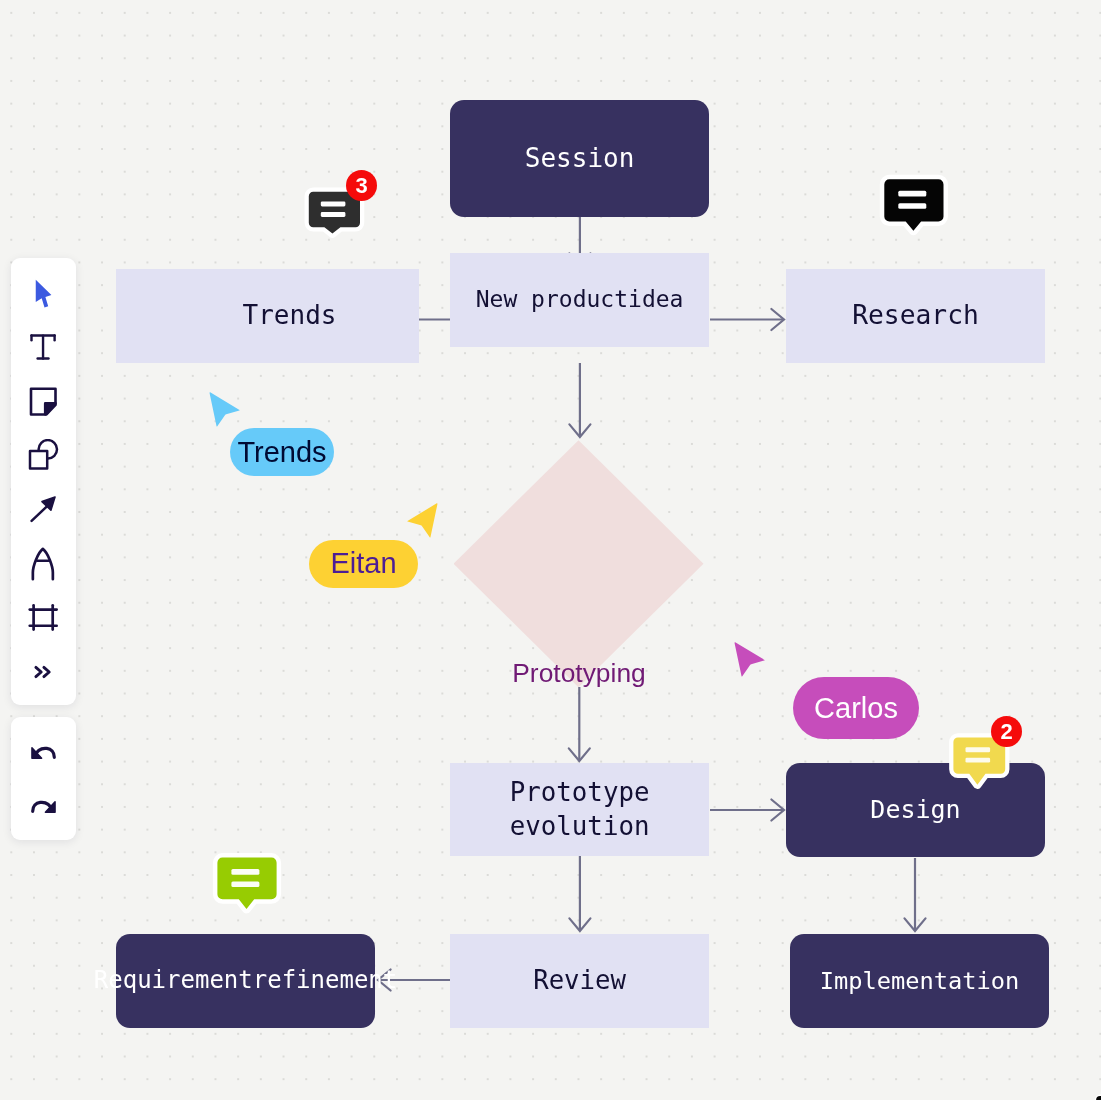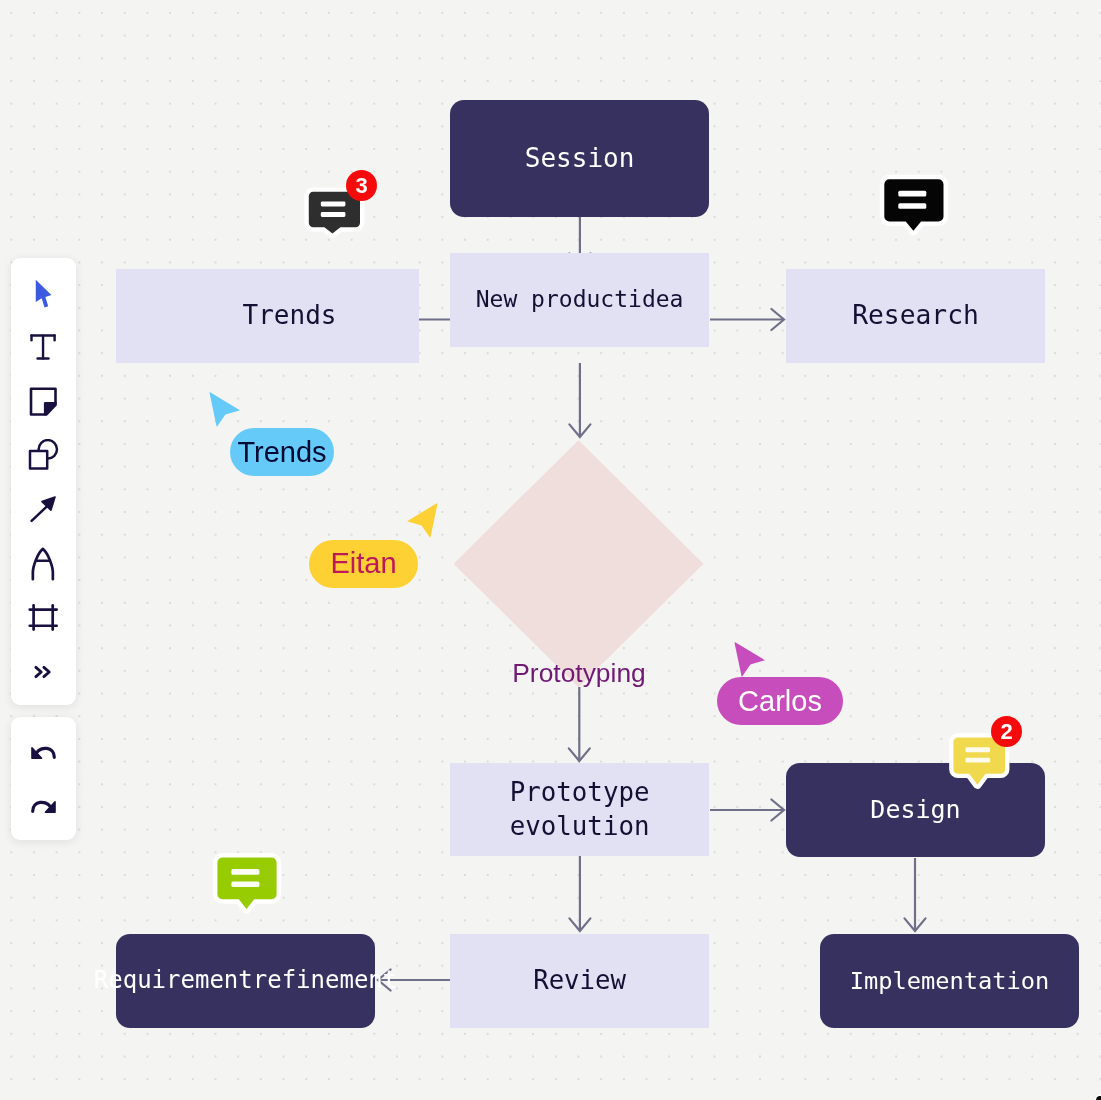--- a/index.html
+++ b/index.html
@@ -88,21 +88,21 @@
 
 <div class="node n-dark" style="left:116px;top:933.5px;width:259px;height:93.5px;flex-direction:row;font-size:24px;">
   <span>Requirement</span>
   <span>refinement</span>
 </div>
 
 <div class="node n-light" style="left:450.3px;top:933.5px;width:259.2px;height:93.5px;font-size:25.7px;align-items:center;">
   <span>Review</span>
 </div>
 
-<div class="node n-dark" style="left:820px;top:933.5px;width:259px;height:93.5px;font-size:23.7px;">
+<div class="node n-dark" style="left:790px;top:933.5px;width:259px;height:93.5px;font-size:23.7px;">
   <span>Implementation</span>
 </div>
 
 <div class="cmt" style="left:301px;top:184px;width:70px;height:60px;">
   <svg width="70" height="60" viewBox="0 0 70 60">
     <path class="cb" d="M12.2 7.8 h42.4 a4.4 4.4 0 0 1 4.4 4.4 v26.6 a4.4 4.4 0 0 1 -4.4 4.4 h-15.2 l-8.0 6.4 l-8.0 -6.4 h-11.2 a4.4 4.4 0 0 1 -4.4 -4.4 v-26.6 a4.4 4.4 0 0 1 4.4 -4.4 z" fill="none" stroke="#ffffff" stroke-width="8.5" stroke-linejoin="round"></path>
     <path d="M12.2 7.8 h42.4 a4.4 4.4 0 0 1 4.4 4.4 v26.6 a4.4 4.4 0 0 1 -4.4 4.4 h-15.2 l-8.0 6.4 l-8.0 -6.4 h-11.2 a4.4 4.4 0 0 1 -4.4 -4.4 v-26.6 a4.4 4.4 0 0 1 4.4 -4.4 z" fill="#2e2e2e"></path>
     <rect x="19.8" y="17.4" width="24.6" height="5.0" rx="1.3" fill="#ffffff"></rect>
     <rect x="19.8" y="28.1" width="24.6" height="4.8" rx="1.3" fill="#ffffff"></rect>
   </svg>
@@ -155,30 +155,30 @@
 </div>
 <div class="cursor-label" style="left:229.6px;top:428.4px;width:104px;height:48.3px;background:#66caf9;color:#000a33;">
   <span>Trends</span>
 </div>
 
 <div class="cursor-wrap" style="left:402px;top:499px;">
   <svg width="40" height="42" viewBox="0 0 40 42">
     <path d="M34.8 4.3 L5.5 21.9 Q5.1 22.2 5.6 22.4 L18.8 26.3 Q19.5 26.5 19.9 27.1 L27.7 38.2 Q28.3 39.0 28.5 38.0 L35.4 5.2 Q35.6 4.0 34.8 4.3 Z" fill="#fdd133"></path>
   </svg>
 </div>
-<div class="cursor-label" style="left:308.9px;top:539.5px;width:109px;height:47.6px;background:#fdd133;color:#be185d;">
+<div class="cursor-label" style="left:308.9px;top:539.5px;width:109px;height:47.6px;background:#fdd133;color:#4c1d95;">
   <span>Eitan</span>
 </div>
 
 <div class="cursor-wrap" style="left:730px;top:637.5px;">
   <svg width="40" height="42" viewBox="0 0 40 42">
     <path d="M5.2 4.3 L34.5 21.9 Q34.9 22.2 34.4 22.4 L21.2 26.3 Q20.5 26.5 20.1 27.1 L12.3 38.2 Q11.7 39.0 11.5 38.0 L4.6 5.2 Q4.4 4.0 5.2 4.3 Z" fill="#c64dbb"></path>
   </svg>
 </div>
-<div class="cursor-label" style="left:717px;top:677.2px;width:126px;height:48px;background:#c64dbb;color:#ffffff;">
+<div class="cursor-label" style="left:793px;top:677.2px;width:126px;height:62px;background:#c64dbb;color:#ffffff;">
   <span>Carlos</span>
 </div>
 
 <div class="toolbar" style="left:10.6px;top:257.6px;width:65.6px;height:447.4px;padding-top:8.4px;box-sizing:border-box;">
   <div class="tool">
     <svg width="32" height="32" viewBox="0 0 32 32">
       <path d="M8.75 2.8 L24.4 18.0 L18.4 20.1 L21.2 29.3 L17.5 30.4 L14.7 21.2 L8.75 24.9 Z" fill="#3c5ae0"></path>
     </svg>
   </div>
   <div class="tool">

